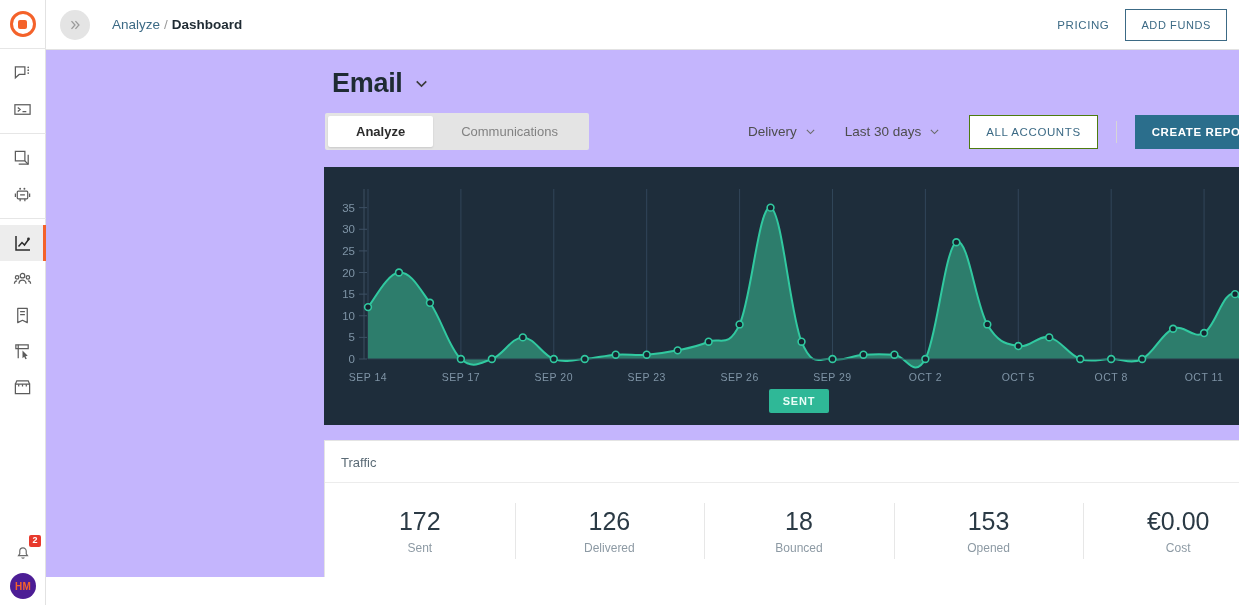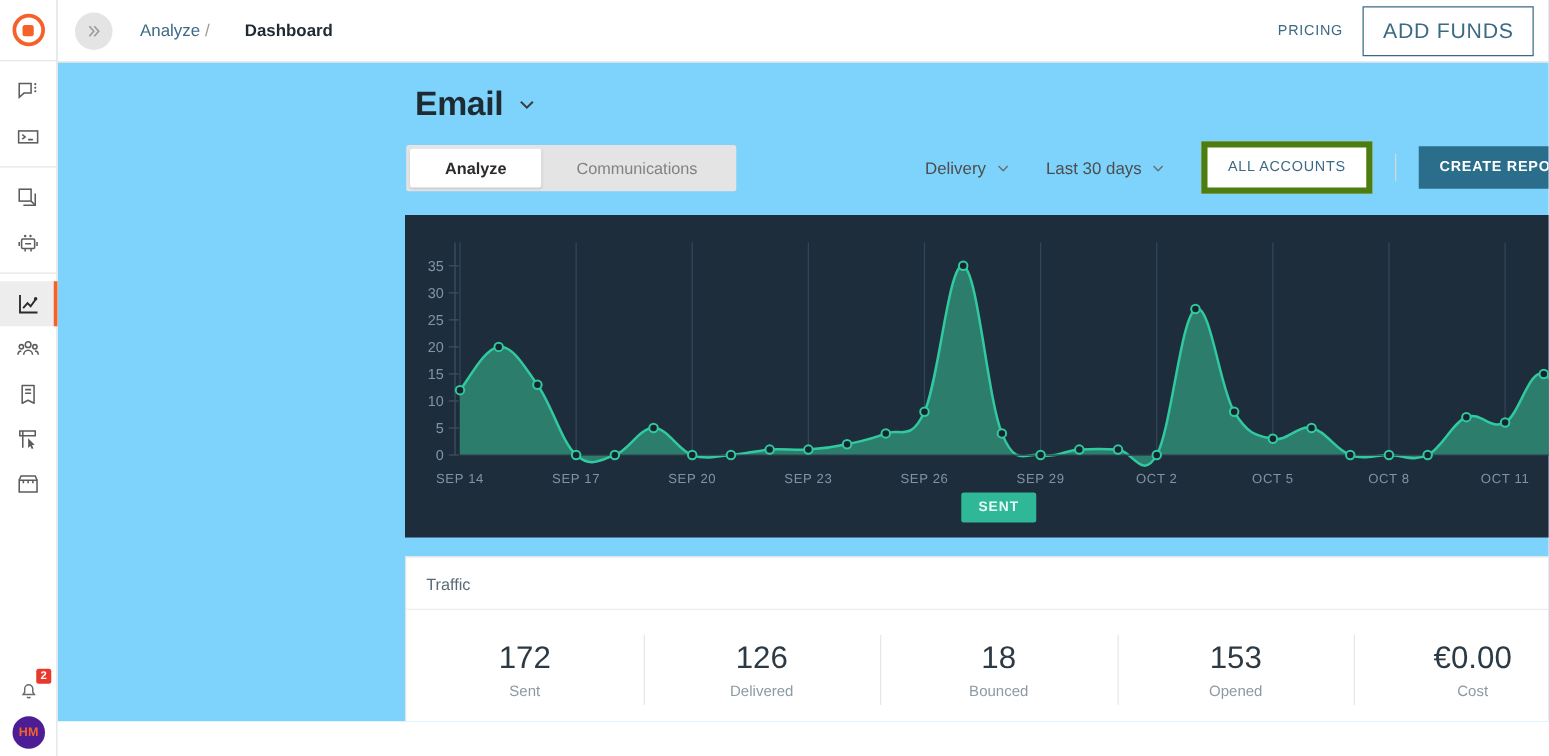--- a/index.html
+++ b/index.html
@@ -61,47 +61,47 @@
   .avatar {
     width: 26px; height: 26px; border-radius: 50%;
     background: #4c1d95; color: #f4622a;
     font-size: 10px; font-weight: bold;
     display: flex; align-items: center; justify-content: center;
     cursor: pointer; letter-spacing: .3px;
   }
 
   
   .main { flex: 1; display: flex; flex-direction: column;
-          background: #7dd3fc; height: 577px; overflow: hidden; }
+          background: #c4b5fd; height: 577px; overflow: hidden; }
 
   .topbar {
     height: 50px; flex: 0 0 50px; background: #ffffff;
     border-bottom: 1px solid #e2e2e2;
     display: flex; align-items: center; padding: 0 12px 0 14px;
   }
   .collapse-btn {
     width: 30px; height: 30px; border-radius: 50%;
     background: #e4e4e4; color: #9a9a9a;
     display: flex; align-items: center; justify-content: center;
     cursor: pointer; flex: 0 0 30px;
   }
   .breadcrumb {
     margin-left: 22px; font-size: 13.5px; color: #4a4a4a;
     display: flex; align-items: center; gap: 4px;
   }
   .breadcrumb .crumb-link { color: #3c6a85; cursor: pointer; }
   .breadcrumb .sep { color: #9a9a9a; }
-  .breadcrumb .crumb-current { color: #1f2b33; font-weight: bold; margin-left: 24px; }
+  .breadcrumb .crumb-current { color: #1f2b33; font-weight: bold; }
   .topbar-right { margin-left: auto; display: flex; align-items: center; gap: 16px; }
   .pricing-link {
     font-size: 11.5px; letter-spacing: .6px; color: #3c6a85;
     cursor: pointer; font-weight: 500;
   }
   .add-funds-btn {
-    font-size: 17px; letter-spacing: .6px; color: #3c6a85;
+    font-size: 11px; letter-spacing: .6px; color: #3c6a85;
     border: 1px solid #3c6a85; background: #fff;
     padding: 9px 15px; cursor: pointer; font-weight: 500;
   }
 
   
   .content { flex: 1; overflow: hidden; padding: 0 10px 15px 0; }
   .content-inner { width: 950px; margin-left: 278px; }
 
   .page-title-row {
     display: flex; align-items: center; gap: 10px;
@@ -120,21 +120,21 @@
     background: #ffffff; color: #2b2b2b; font-weight: bold;
     box-shadow: 0 1px 2px rgba(0,0,0,.12);
   }
   .toolbar-right { margin-left: auto; display: flex; align-items: center; gap: 0; }
   .dd {
     font-size: 13.5px; color: #4d4d4d; cursor: pointer;
     display: flex; align-items: center; gap: 7px; margin-right: 28px;
   }
   .all-accounts-btn {
     font-size: 11.5px; letter-spacing: .6px; color: #3c6a85;
-    border: 5px solid #4d7c0f; background: #fff;
+    border: 1px solid #4d7c0f; background: #fff;
     padding: 10px 16px; cursor: pointer; font-weight: 500; text-align: center;
   }
   .tb-sep { width: 1px; height: 22px; background: #d6d6d6; margin: 0 18px; }
   .create-report-btn {
     font-size: 11.5px; letter-spacing: .6px; color: #ffffff;
     background: #2b6e8c; border: none;
     padding: 11px 17px; cursor: pointer; font-weight: bold;
     font-family: "Liberation Sans", sans-serif;
   }
 

